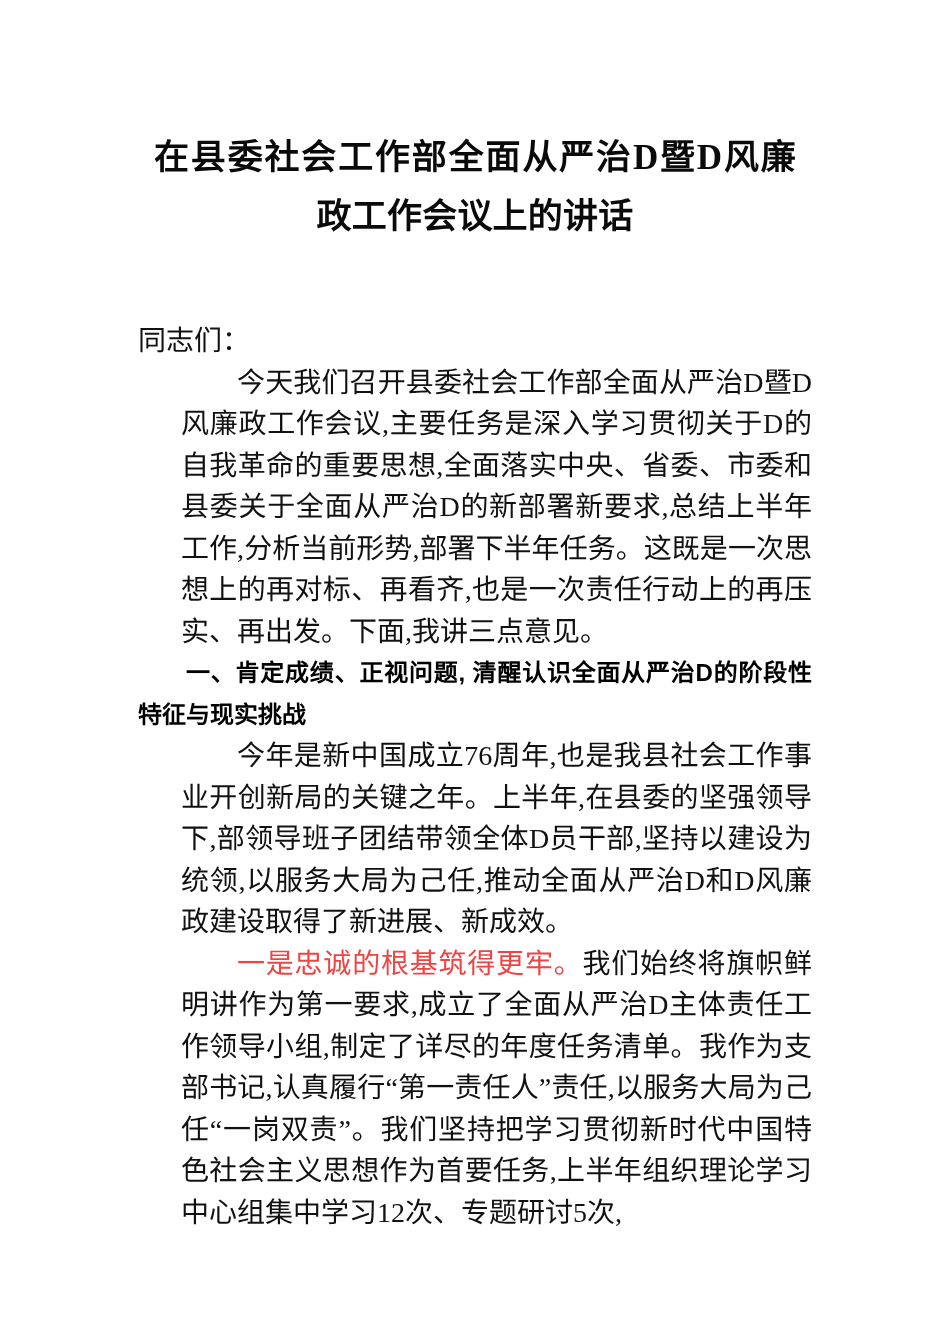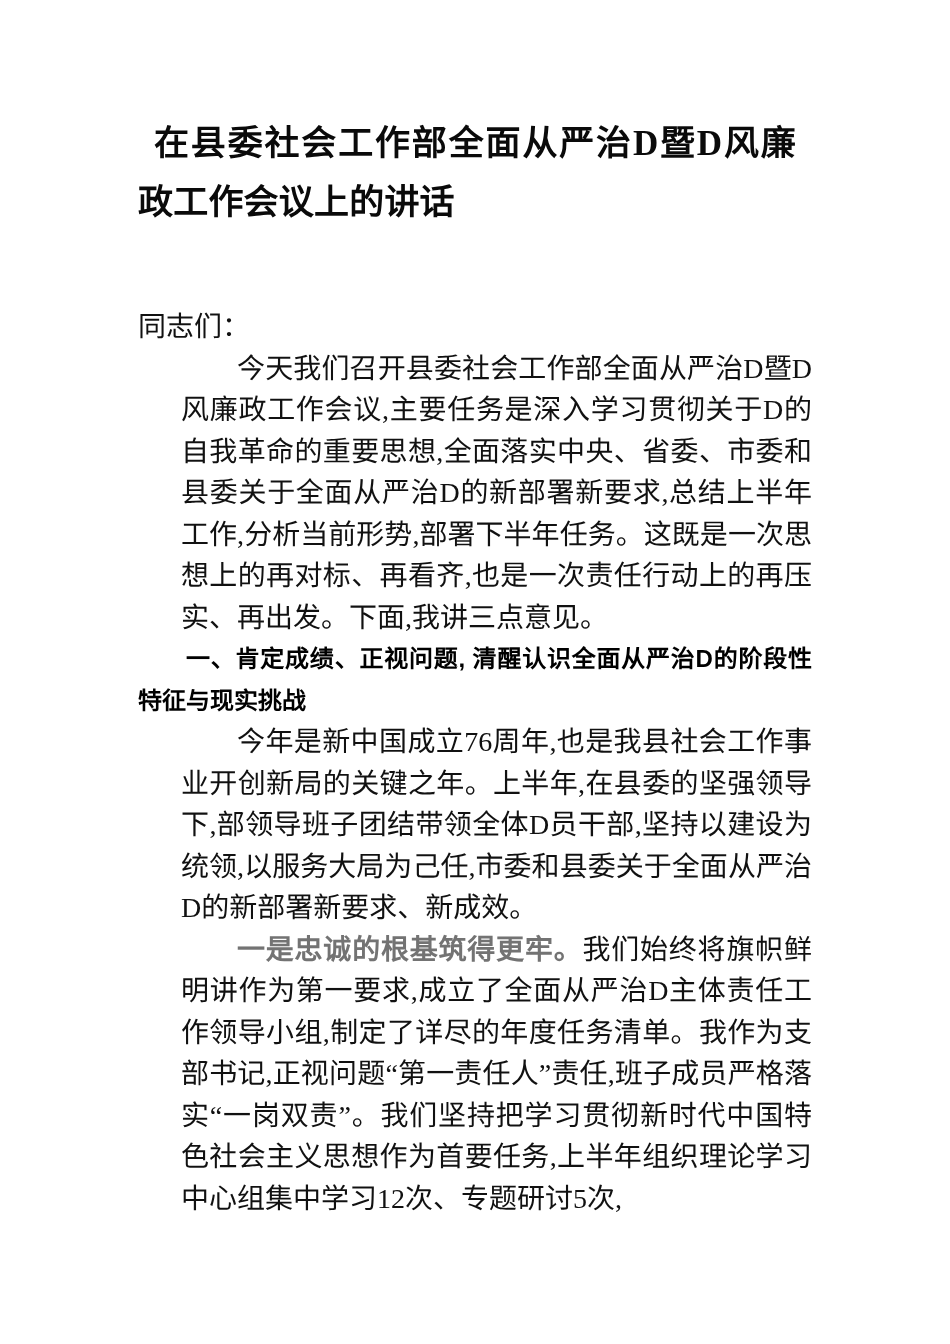--- a/index.html
+++ b/index.html
@@ -21,21 +21,21 @@
   .page {
     position: absolute;
     inset: 0;
     background: #ffffff;
   }
 
   
   .content {
     position: absolute;
     left: 138px;
-    top: 2px;
+    top: 16px;
     width: 674px;
   }
 
   
   .doc-title {
     margin: 0;
     padding-top: 112px;
     font-family: "Liberation Serif", "DejaVu Serif", serif;
     font-weight: bold;
     font-size: 35px;
@@ -47,21 +47,21 @@
   .doc-title .tline {
     display: block;
     white-space: nowrap;
   }
   .doc-title .tline.l1 {
     text-align: justify;
     text-align-last: justify;
     padding: 0 16px 0 16px;
   }
   .doc-title .tline.l2 {
-    text-align: left;
+    text-align: center;
   }
 
   
   .body-block {
     margin-top: 74px;
   }
 
   p.para {
     margin: 0;
     font-family: "Liberation Serif", "DejaVu Serif", serif;
@@ -89,22 +89,22 @@
     line-height: 41.5px;
     text-indent: 2em;
     text-align: justify;
     text-align-last: left;
     color: #000000;
   }
 
   
   .lead {
     font-family: "Liberation Serif", "DejaVu Serif", serif;
-    font-weight: bold;
-    color: #737373;
+    font-weight: normal;
+    color: #ef4444;
   }
 </style>
 </head>
 <body>
 
 <div class="page">
   <div class="content">
 
     <h1 class="doc-title">
       <span class="tline l1">在县委社会工作部全面从严治D暨D风廉</span>
@@ -112,19 +112,19 @@
     </h1>
 
     <div class="body-block">
 
       <p class="para noindent">同志们：</p>
 
       <p class="para indent">今天我们召开县委社会工作部全面从严治D暨D风廉政工作会议,主要任务是深入学习贯彻关于D的自我革命的重要思想,全面落实中央、省委、市委和县委关于全面从严治D的新部署新要求,总结上半年工作,分析当前形势,部署下半年任务。这既是一次思想上的再对标、再看齐,也是一次责任行动上的再压实、再出发。下面,我讲三点意见。</p>
 
       <p class="heading">一、肯定成绩、正视问题, 清醒认识全面从严治D的阶段性特征与现实挑战</p>
 
-      <p class="para indent">今年是新中国成立76周年,也是我县社会工作事业开创新局的关键之年。上半年,在县委的坚强领导下,部领导班子团结带领全体D员干部,坚持以建设为统领,以服务大局为己任,市委和县委关于全面从严治D的新部署新要求、新成效。</p>
+      <p class="para indent">今年是新中国成立76周年,也是我县社会工作事业开创新局的关键之年。上半年,在县委的坚强领导下,部领导班子团结带领全体D员干部,坚持以建设为统领,以服务大局为己任,推动全面从严治D和D风廉政建设取得了新进展、新成效。</p>
 
-      <p class="para indent"><span class="lead">一是忠诚的根基筑得更牢。</span><span>我们始终将旗帜鲜明讲作为第一要求,成立了全面从严治D主体责任工作领导小组,制定了详尽的年度任务清单。我作为支部书记,正视问题“第一责任人”责任,班子成员严格落实“一岗双责”。我们坚持把学习贯彻新时代中国特色社会主义思想作为首要任务,上半年组织理论学习中心组集中学习12次、专题研讨5次,</span></p>
+      <p class="para indent"><span class="lead">一是忠诚的根基筑得更牢。</span><span>我们始终将旗帜鲜明讲作为第一要求,成立了全面从严治D主体责任工作领导小组,制定了详尽的年度任务清单。我作为支部书记,认真履行“第一责任人”责任,以服务大局为己任“一岗双责”。我们坚持把学习贯彻新时代中国特色社会主义思想作为首要任务,上半年组织理论学习中心组集中学习12次、专题研讨5次,</span></p>
 
     </div>
   </div>
 </div>
 
 </body></html>

